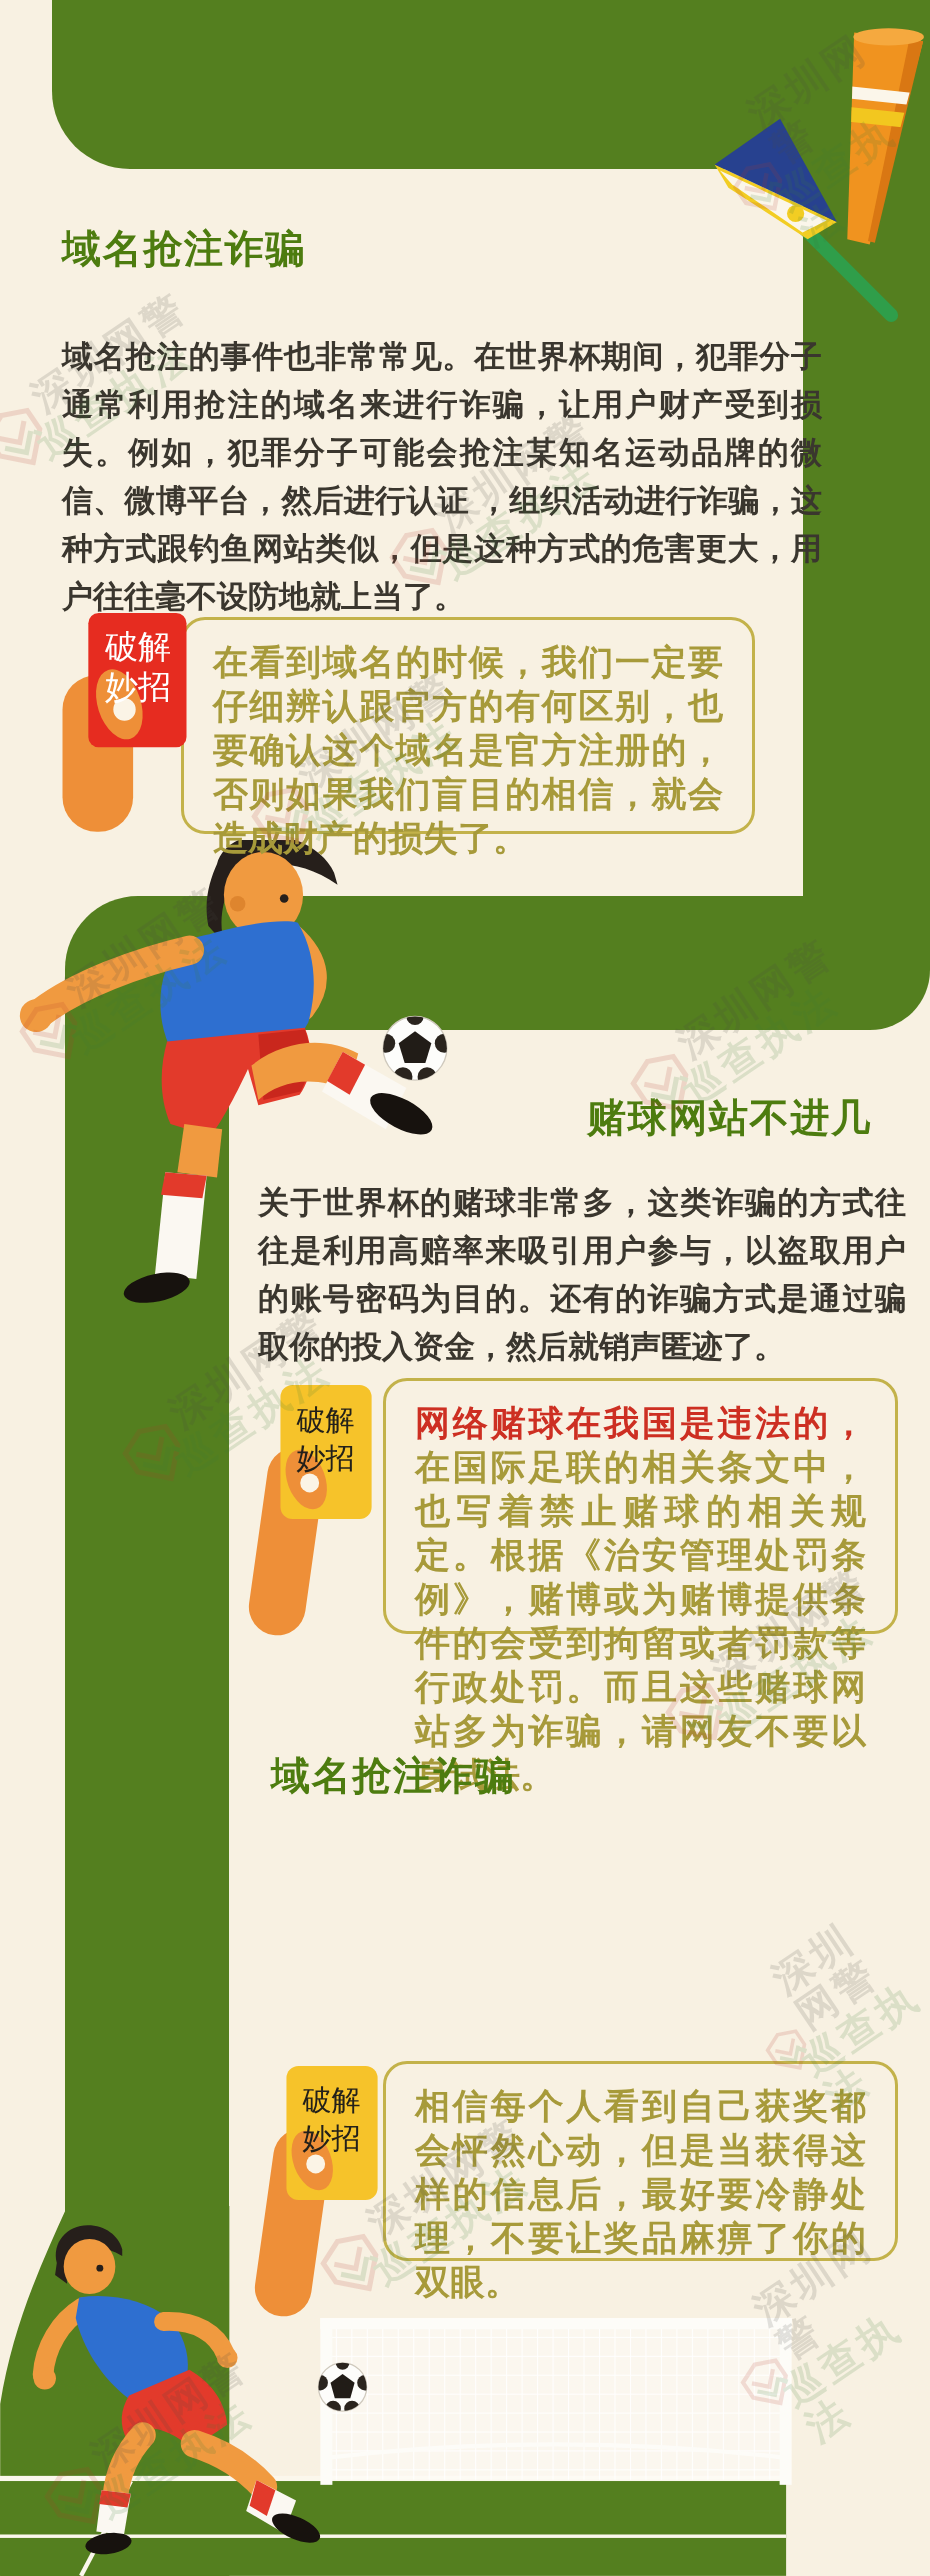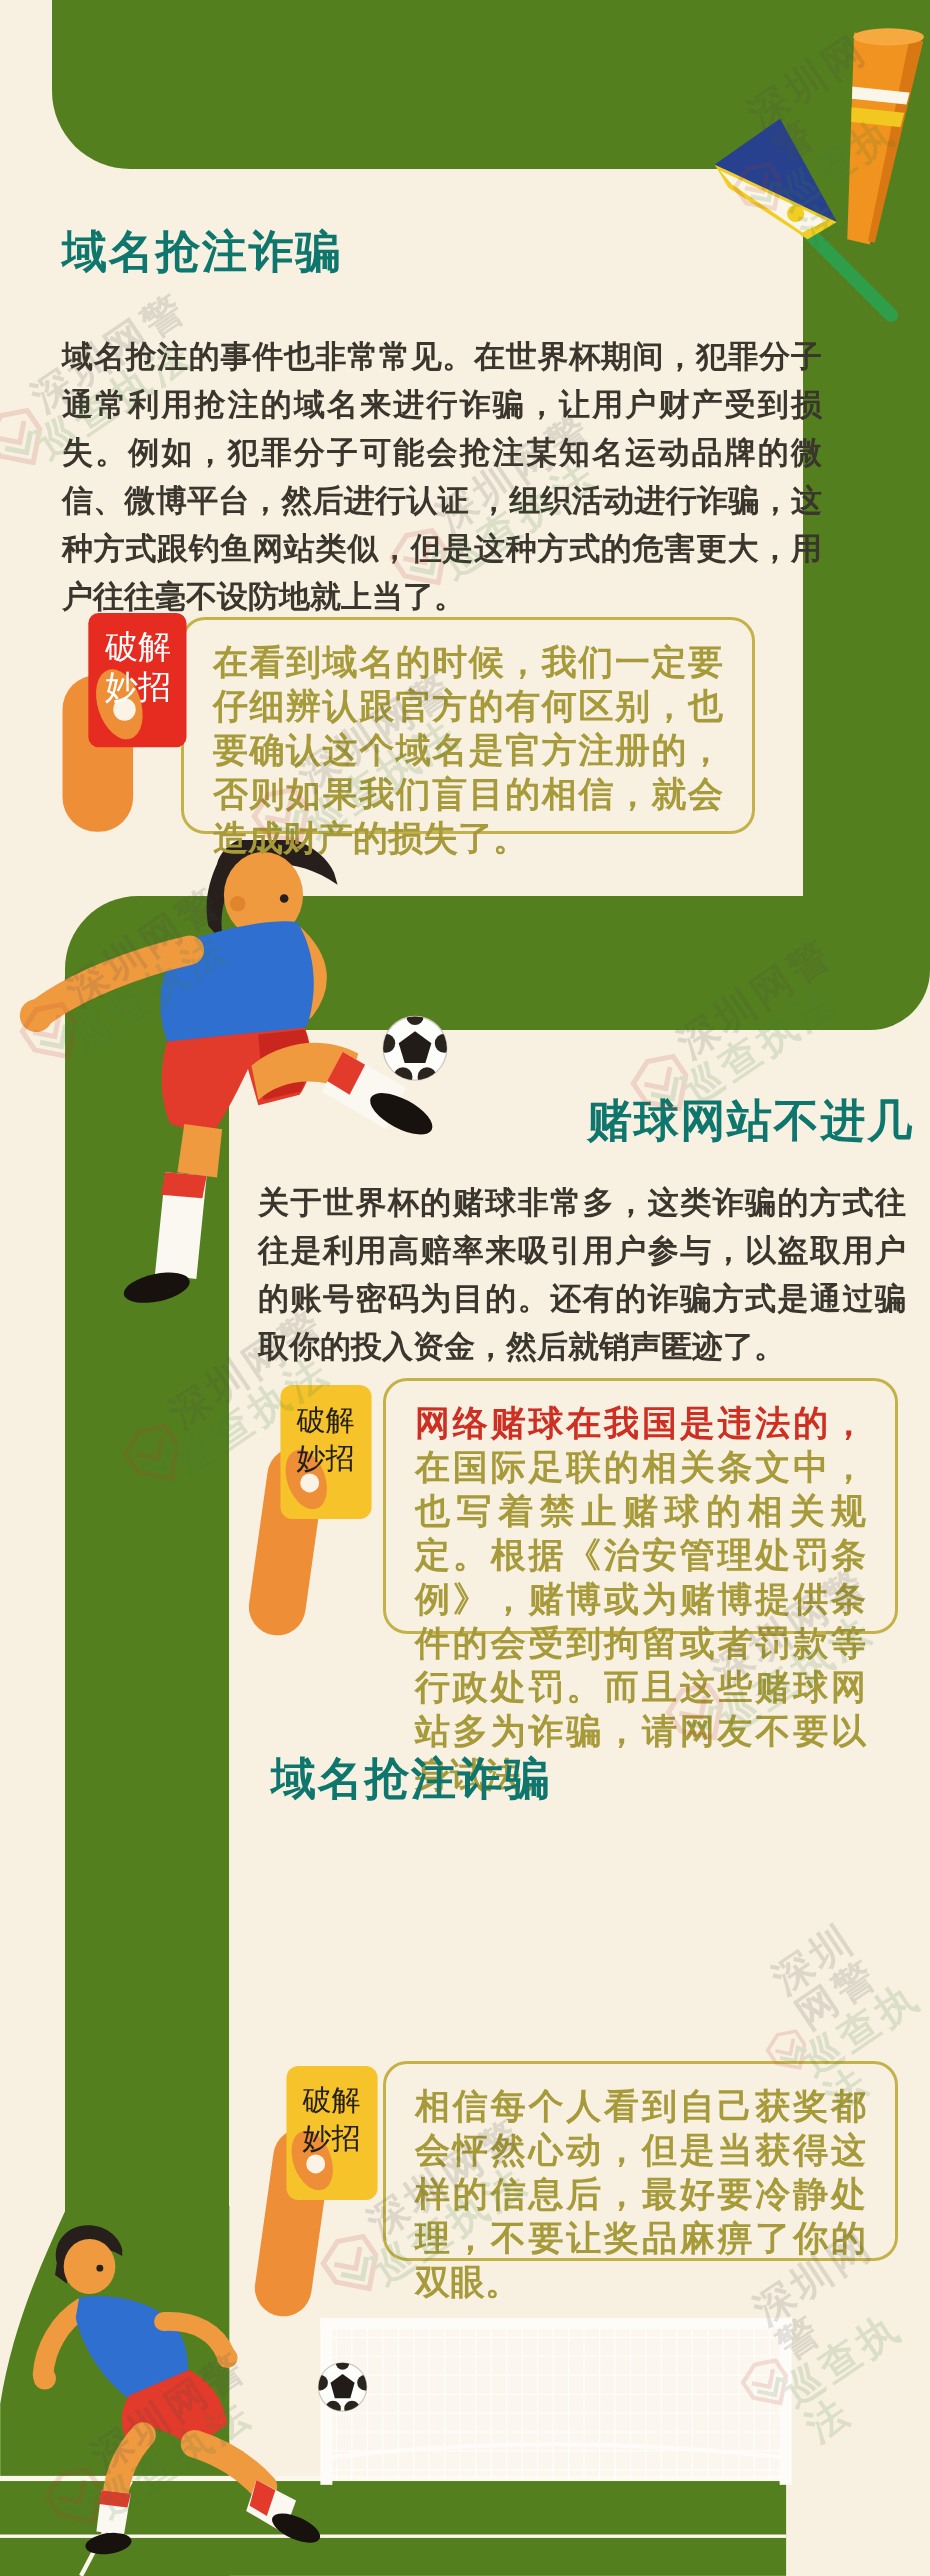--- a/index.html
+++ b/index.html
@@ -14,21 +14,21 @@
   #stripe-left{left:65px;top:1017px;width:164px;height:1223px;}
   #curve-bottom,#field-svg,#goal-svg,#player-mid,#player-bottom,#vuvuzela-svg{position:absolute;}
   #curve-bottom{left:0;top:2206px;z-index:1;}
   #field-svg{left:0;top:2474px;z-index:2;}
   #goal-svg{left:320px;top:2318px;z-index:3;}
   #player-mid{left:0;top:840px;z-index:3;}
   #player-bottom{left:0;top:2218px;z-index:3;}
   #vuvuzela-svg{left:706px;top:21.5px;z-index:2;}
 
   
-  .title{position:absolute;z-index:4;font-size:45px;font-weight:900;color:#0f766e;letter-spacing:1.7px;}
+  .title{position:absolute;z-index:4;font-size:39px;font-weight:900;color:#4d7c0f;letter-spacing:1.7px;}
   #title-domain{left:62px;top:222px;}
   #title-betting{left:587px;top:1091px;}
   #title-prize{left:271px;top:1749px;}
   .para{position:absolute;z-index:4;font-size:31px;line-height:48px;font-weight:600;color:#3a362e;text-align:justify;}
   #para-domain{left:62px;top:333px;width:760px;}
   #para-betting{left:258px;top:1179px;width:648px;}
   #para-prize{left:258px;top:1825px;width:648px;line-height:46px;}
 
   
   .tipbox{position:absolute;z-index:4;border:3.4px solid #c3b24a;border-radius:24px;box-sizing:border-box;padding:20px 29px;font-size:35px;line-height:44px;font-weight:700;color:#a79a3a;text-align:justify;}

